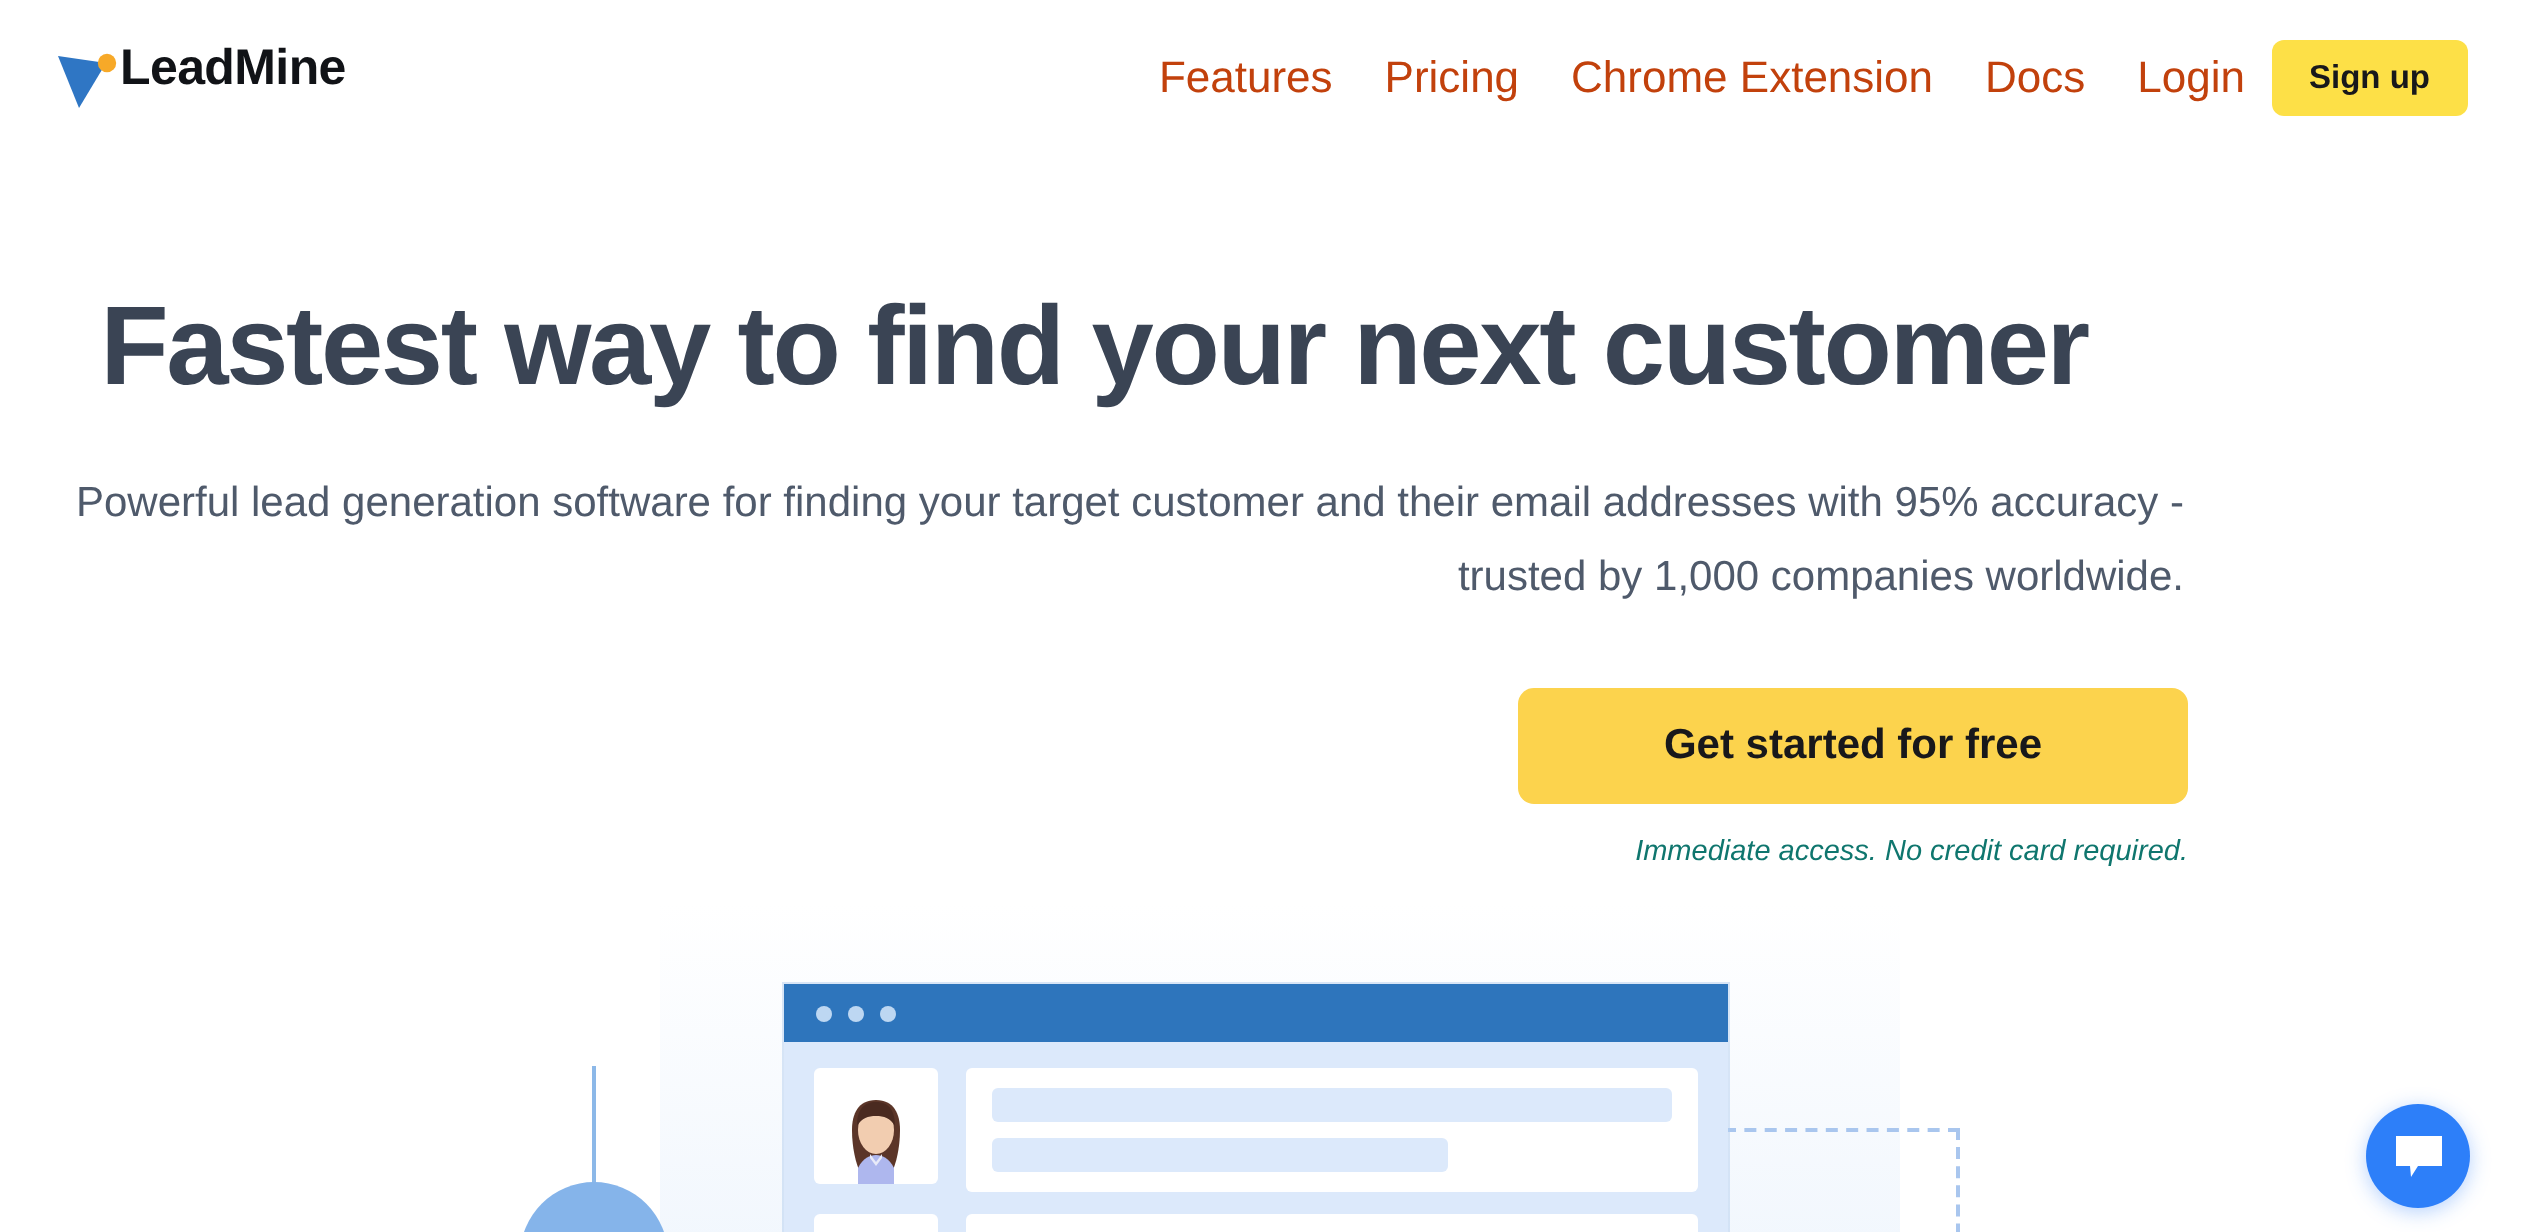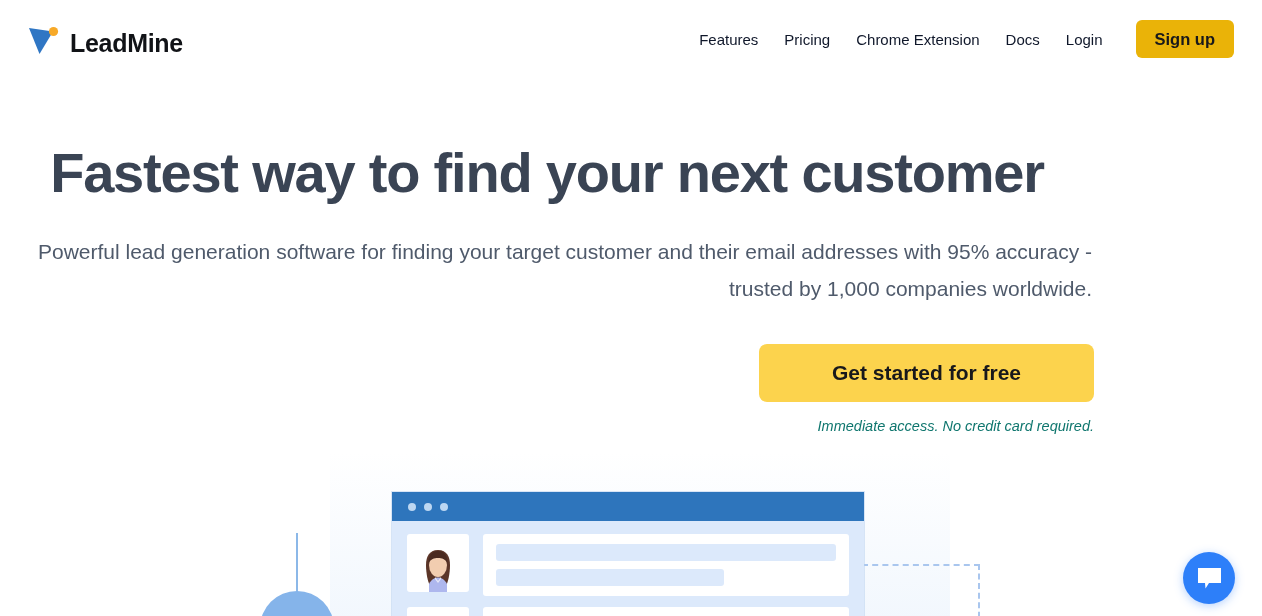--- a/index.html
+++ b/index.html
@@ -30,22 +30,22 @@
     display: flex;
     align-items: center;
     justify-content: space-between;
     padding: 0 28px 0 26px;
     background: #ffffff;
     z-index: 30;
   }
 
   .brand {
     display: flex;
-    align-items: flex-end;
-    gap: 10px;
+    align-items: flex-start;
+    gap: 0;
     text-decoration: none;
   }
 
   .brand-mark {
     width: 34px;
     height: 34px;
     display: block;
     flex: none;
   }
 
@@ -57,31 +57,30 @@
     line-height: 1;
   }
 
   .nav {
     display: flex;
     align-items: center;
     gap: 0;
   }
 
   .nav-link {
-    font-size: 15px;
-    color: #0f172a;
+    font-size: 22px;
+    color: #c2410c;
     text-decoration: none;
     padding: 0 13px;
     line-height: 1;
     white-space: nowrap;
   }
 
   .signup-btn {
-    margin-left: 20px;
-    background: #eab308;
+    background: #fde047;
     color: #18181b;
     font-size: 16.5px;
     font-weight: bold;
     border: none;
     border-radius: 6px;
     padding: 11px 19px;
     cursor: pointer;
     line-height: 1;
     font-family: "Liberation Sans", sans-serif;
   }

